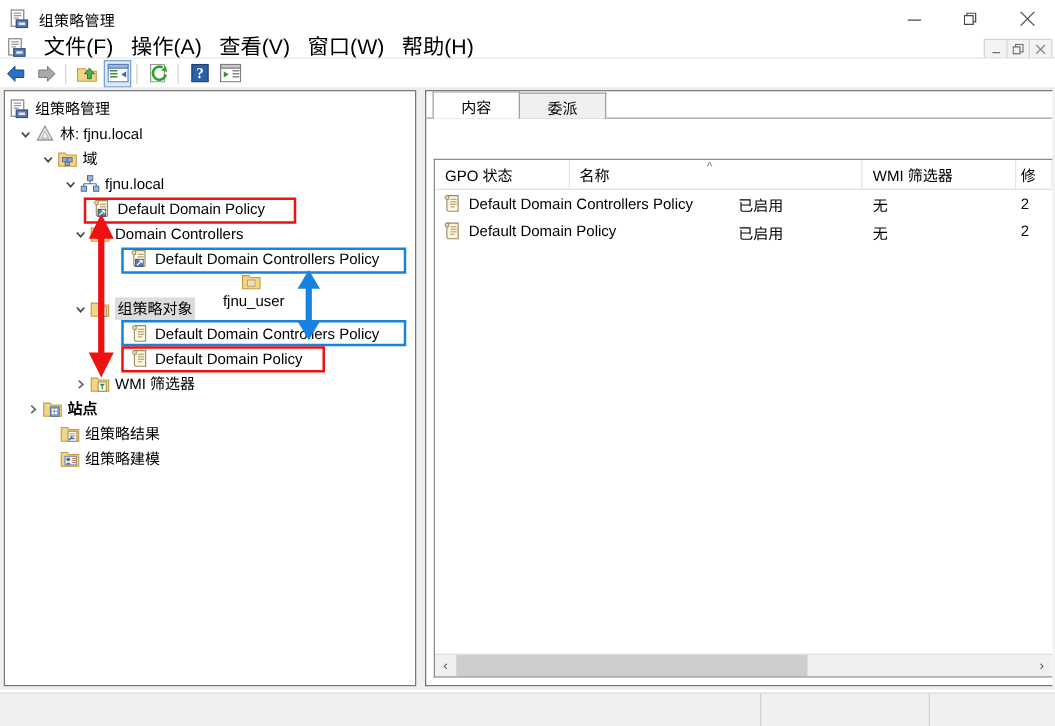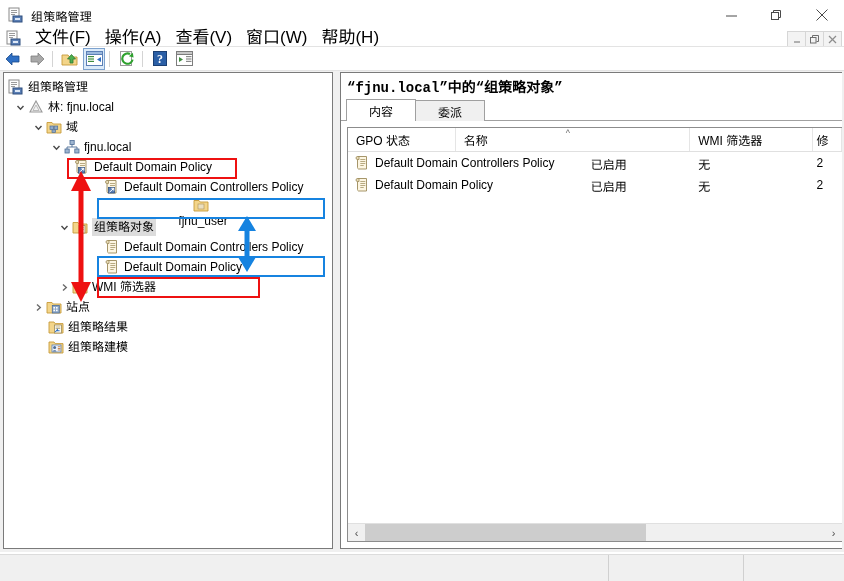--- a/index.html
+++ b/index.html
@@ -583,20 +583,34 @@
               <path d="M3 1.5 A1.5 1.5 0 0 0 3 4.5 L4.5 4.5 L4.5 1.5 Z" fill="#e8dcb8" stroke="#9c8a5a" stroke-width="0.8"></path>
               <rect x="6" y="4" width="5" height="0.9" fill="#b0a277"></rect>
                 <rect x="6" y="6" width="5" height="0.9" fill="#b0a277"></rect>
               <rect x="4.5" y="8.5" width="6" height="5.5" fill="#5b7fb5" stroke="#2f4f7f" stroke-width="0.8"></rect>
               <path d="M5.5 13.2 L9.8 9.3 M9.8 9.3 L7.4 9.3 M9.8 9.3 L9.8 11.6" stroke="#ffffff" stroke-width="1" fill="none"></path>
             </svg>
           </div>
           <div class="tlabel">Default Domain Policy</div>
         </div>
 
+        <div class="trow" style="padding-left:52px;">
+          <div class="chev">
+            <svg width="9" height="9" viewBox="0 0 9 9">
+                <polyline points="1.5,3 4.5,6.3 7.5,3" fill="none" stroke="#4a4a4a" stroke-width="1.4"></polyline>
+              </svg>
+          </div>
+          <div class="ticon">
+            <svg width="16" height="16" viewBox="0 0 16 16">
+              <path d="M1 3.5 L6 3.5 L7.2 5 L15 5 L15 14 L1 14 Z" fill="#f3d58a" stroke="#c79b3a" stroke-width="0.9"></path>
+              <rect x="5" y="7" width="6" height="5" fill="#eadfc0" stroke="#b79b5e" stroke-width="0.7"></rect>
+            </svg>
+          </div>
+          <div class="tlabel">Domain Controllers</div>
+        </div>
 
         <div class="trow" style="padding-left:100px;">
           <div class="ticon">
             <svg width="16" height="16" viewBox="0 0 16 16">
               <path d="M3 1.5 L12 1.5 L12 14 L4 14 A1.6 1.6 0 0 1 3 12.4 Z" fill="#fdf6e2" stroke="#9c8a5a" stroke-width="0.9"></path>
               <path d="M3 1.5 A1.5 1.5 0 0 0 3 4.5 L4.5 4.5 L4.5 1.5 Z" fill="#e8dcb8" stroke="#9c8a5a" stroke-width="0.8"></path>
               <rect x="6" y="4" width="5" height="0.9" fill="#b0a277"></rect>
                 <rect x="6" y="6" width="5" height="0.9" fill="#b0a277"></rect>
               <rect x="4.5" y="8.5" width="6" height="5.5" fill="#5b7fb5" stroke="#2f4f7f" stroke-width="0.8"></rect>
               <path d="M5.5 13.2 L9.8 9.3 M9.8 9.3 L7.4 9.3 M9.8 9.3 L9.8 11.6" stroke="#ffffff" stroke-width="1" fill="none"></path>
@@ -671,21 +685,21 @@
             <svg width="16" height="16" viewBox="0 0 16 16">
               <path d="M1 3.5 L6 3.5 L7.2 5 L15 5 L15 14 L1 14 Z" fill="#f3d58a" stroke="#c79b3a" stroke-width="0.9"></path>
               <rect x="6.5" y="6.5" width="6.5" height="7.5" fill="#fdfbf0" stroke="#9c8a5a" stroke-width="0.8"></rect>
               <path d="M7.6 8 L12 8 L10.3 10 L10.3 12.6 L9.3 12 L9.3 10 Z" fill="#3f8d3f"></path>
             </svg>
           </div>
           <div class="tlabel">WMI 筛选器</div>
         </div>
 
 
-        <div class="trow" style="padding-left:26px;">
+        <div class="trow" style="padding-left:14px;font-weight:bold;">
           <div class="chev">
             <svg width="9" height="9" viewBox="0 0 9 9">
                 <polyline points="3,1.5 6.3,4.5 3,7.5" fill="none" stroke="#6a6a6a" stroke-width="1.4"></polyline>
               </svg>
           </div>
           <div class="ticon">
             <svg width="16" height="16" viewBox="0 0 16 16">
               <path d="M1 3.5 L6 3.5 L7.2 5 L15 5 L15 14 L1 14 Z" fill="#f3d58a" stroke="#c79b3a" stroke-width="0.9"></path>
               <rect x="6.3" y="6.5" width="7" height="7.5" fill="#8fa9c9" stroke="#4d6d96" stroke-width="0.8"></rect>
               <rect x="7.4" y="8" width="1.6" height="1.6" fill="#ffffff"></rect>
@@ -743,21 +757,20 @@
 
       <svg class="anno-svg" style="left:232px; top:142px;" width="26" height="58" viewBox="0 0 26 58">
         <line x1="11" y1="13" x2="11" y2="45" stroke="#1683e0" stroke-width="5" stroke-linecap="butt"></line>
         <polygon points="11,1 20,16 2,16" fill="#1683e0"></polygon>
         <polygon points="11,57 2,42 20,42" fill="#1683e0"></polygon>
       </svg>
     </div>
 
     <div class="right-pane">
 
-      <div class="pane-caption">“fjnu.local”中的“组策略对象”</div>
 
       <div class="tabstrip">
         <div class="tab active">
           <span>内容</span>
         </div>
         <div class="tab">
           <span>委派</span>
         </div>
       </div>
 

